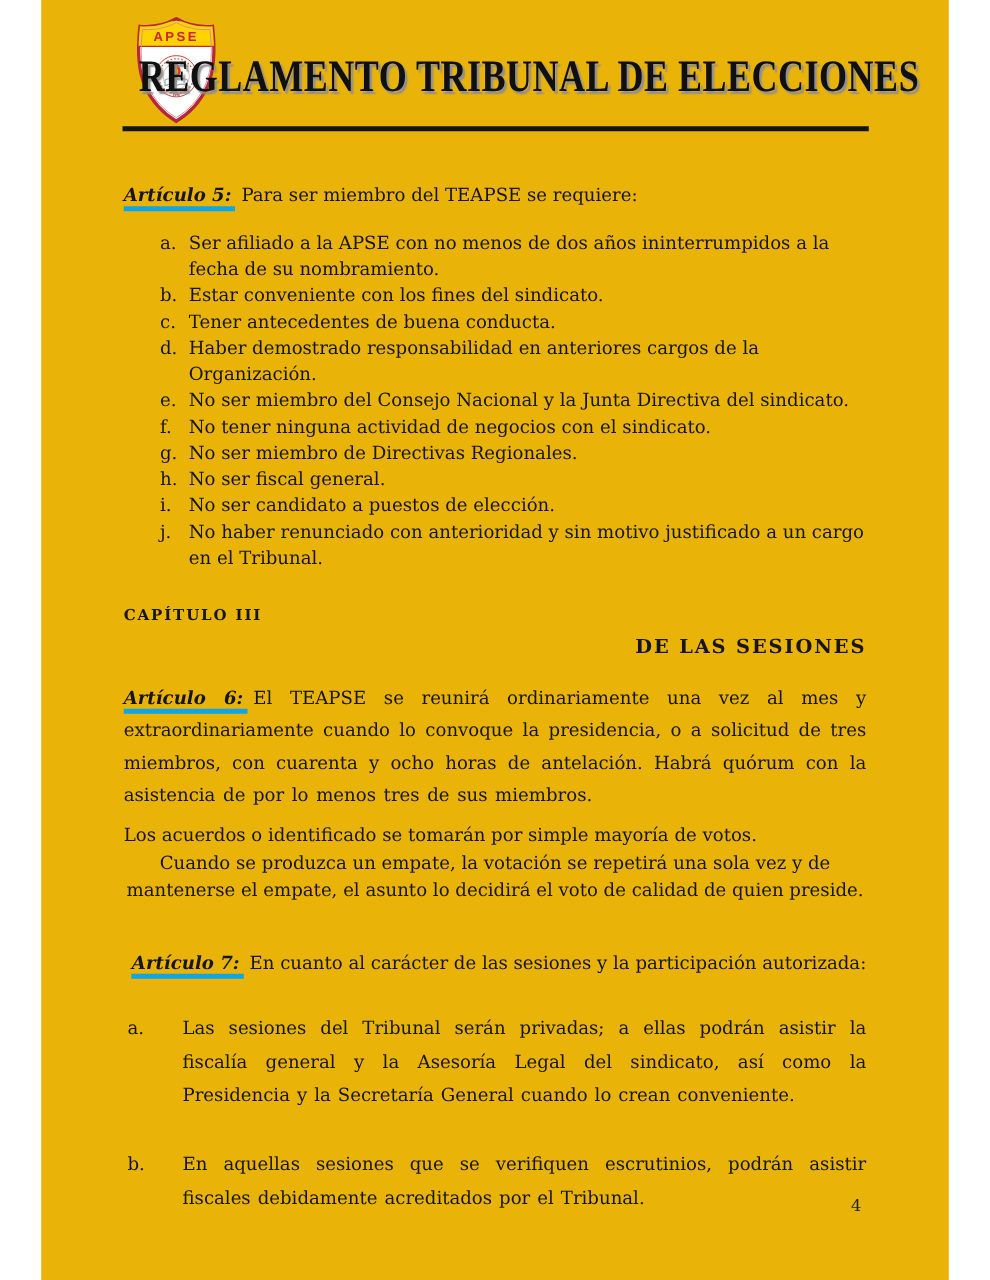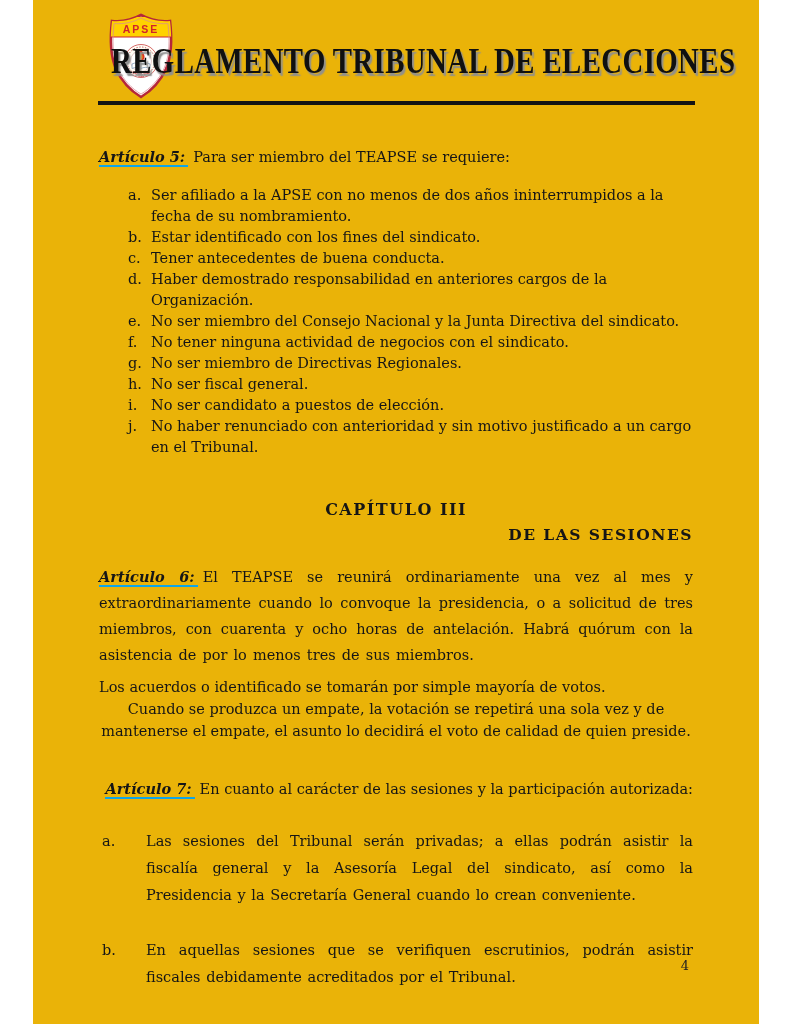--- a/index.html
+++ b/index.html
@@ -29,31 +29,31 @@
     color: #101010;
     text-shadow: 2.5px 2.5px 1.5px #8f8f8f;
   }
   .rule { position: absolute; left: 65px; right: 64px; top: 101px; height: 4px; background: #141414; }
 
   
   .main { margin: 0 66px; font-size: 14.5px; }
   .art-label {
     font-weight: bold;
     font-style: italic;
-    border-bottom: 2px solid #0ea5e9;
+    border-bottom: 4px solid #0ea5e9;
     padding-right: 3px;
     margin-right: 5px;
   }
   .a5-intro { margin-top: 38px; line-height: 21px; }
   .a5-list { margin-top: 17px; margin-left: 29px; }
   .li { display: flex; line-height: 21px; }
   .li-letter { width: 23px; flex: none; }
   .li-text { flex: 1; }
 
-  .cap-title { margin-top: 40px; text-align: center; font-size: 16px; font-weight: bold; letter-spacing: 1.5px; line-height: 24px; }
+  .cap-title { margin-top: 22px; text-align: left; font-size: 12px; font-weight: bold; letter-spacing: 1.5px; line-height: 24px; }
   .cap-sub   { margin-top: 1px;  text-align: right; font-size: 15.5px; font-weight: bold; letter-spacing: 1.5px; line-height: 24px; }
 
   .a6 { margin-top: 17px; line-height: 26px; text-align: justify; word-spacing: 1.5px; }
   .p-acuerdos { margin-top: 8px; line-height: 22px; }
   .p-empate { line-height: 22px; text-align: center; }
 
   .a7-intro { margin-top: 36px; line-height: 22px; text-align: right; }
   .a7-item { display: flex; margin-top: 28px; line-height: 27px; }
   .a7-letter { width: 47px; flex: none; padding-left: 3px; }
   .a7-text { flex: 1; text-align: justify; word-spacing: 1px; }
@@ -99,21 +99,21 @@
 
     <p class="a5-intro"><span class="art-label">Artículo 5:</span><span>Para ser miembro del TEAPSE se requiere:</span></p>
 
     <div class="a5-list">
       <div class="li">
           <span class="li-letter">a.</span>
           <span class="li-text">Ser afiliado a la APSE con no menos de dos años ininterrumpidos a la fecha de su nombramiento.</span>
         </div>
       <div class="li">
           <span class="li-letter">b.</span>
-          <span class="li-text">Estar identificado con los fines del sindicato.</span>
+          <span class="li-text">Estar conveniente con los fines del sindicato.</span>
         </div>
       <div class="li">
           <span class="li-letter">c.</span>
           <span class="li-text">Tener antecedentes de buena conducta.</span>
         </div>
       <div class="li">
           <span class="li-letter">d.</span>
           <span class="li-text">Haber demostrado responsabilidad en anteriores cargos de la Organización.</span>
         </div>
       <div class="li">

